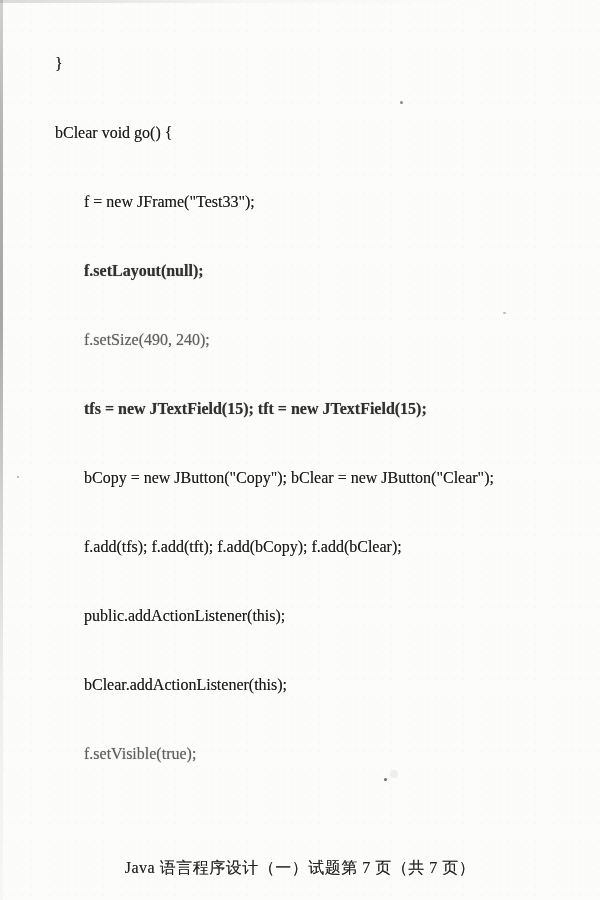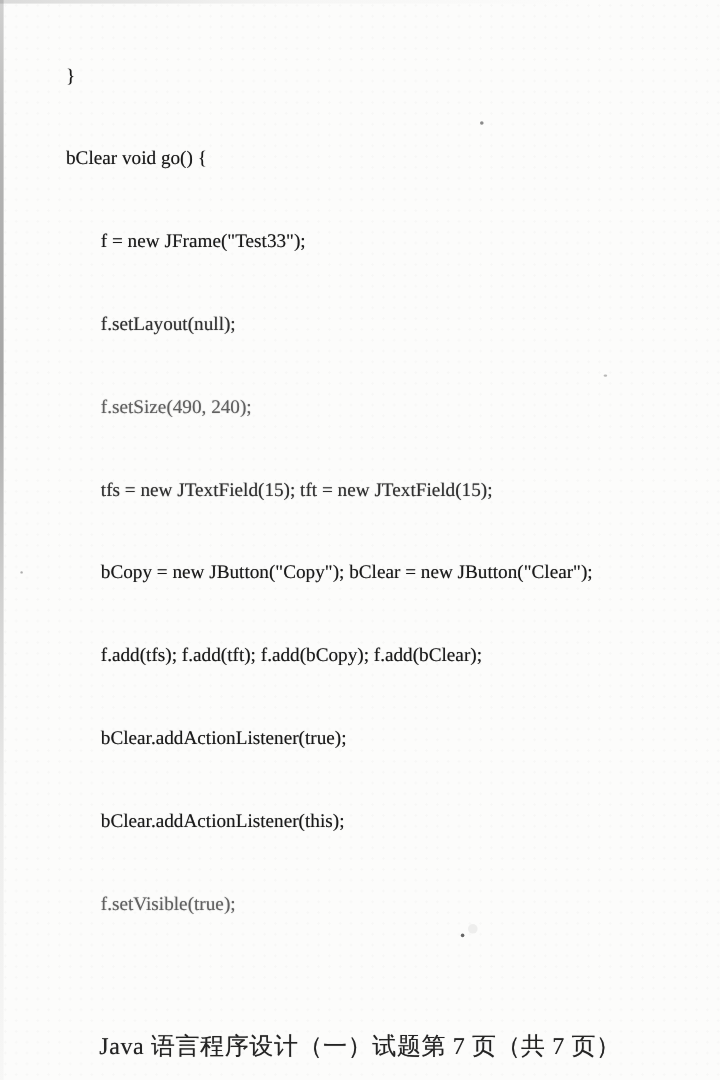--- a/index.html
+++ b/index.html
@@ -56,28 +56,29 @@
   .i1 { padding-left: 55px; }
   .i2 { padding-left: 84px; }
   .faded {
     color: #454545;
     text-shadow: 0 0 1px rgba(70,70,70,0.6);
     opacity: 0.85;
   }
   .half-faded {
     color: #303030;
     text-shadow: 0 0 0.9px rgba(60,60,60,0.6);
+    font-weight: bold;
   }
   .footer {
     position: absolute;
     top: 858px;
     left: 0;
     width: 100%;
     text-align: center;
-    font-size: 20px;
+    font-size: 16px;
     letter-spacing: 0.5px;
     color: #242424;
     text-shadow: 0 0 0.6px rgba(20,20,20,0.5);
   }
   .speck {
     position: absolute;
     background: #8a8a8a;
     border-radius: 50%;
   }
   .speck.s1 { left: 400px; top: 101px; width: 3px; height: 3px; }
@@ -95,21 +96,21 @@
 
   <div class="code">
     <div class="ln i1">}</div>
     <div class="ln i1">bClear void go() {</div>
     <div class="ln i2">f = new JFrame("Test33");</div>
     <div class="ln i2 half-faded">f.setLayout(null);</div>
     <div class="ln i2 faded">f.setSize(490, 240);</div>
     <div class="ln i2 half-faded">tfs = new JTextField(15); tft = new JTextField(15);</div>
     <div class="ln i2">bCopy = new JButton("Copy"); bClear = new JButton("Clear");</div>
     <div class="ln i2">f.add(tfs); f.add(tft); f.add(bCopy); f.add(bClear);</div>
-    <div class="ln i2">bClear.addActionListener(true);</div>
+    <div class="ln i2">public.addActionListener(this);</div>
     <div class="ln i2">bClear.addActionListener(this);</div>
     <div class="ln i2 faded">f.setVisible(true);</div>
     
     
     
     
     
     
   </div>
 

